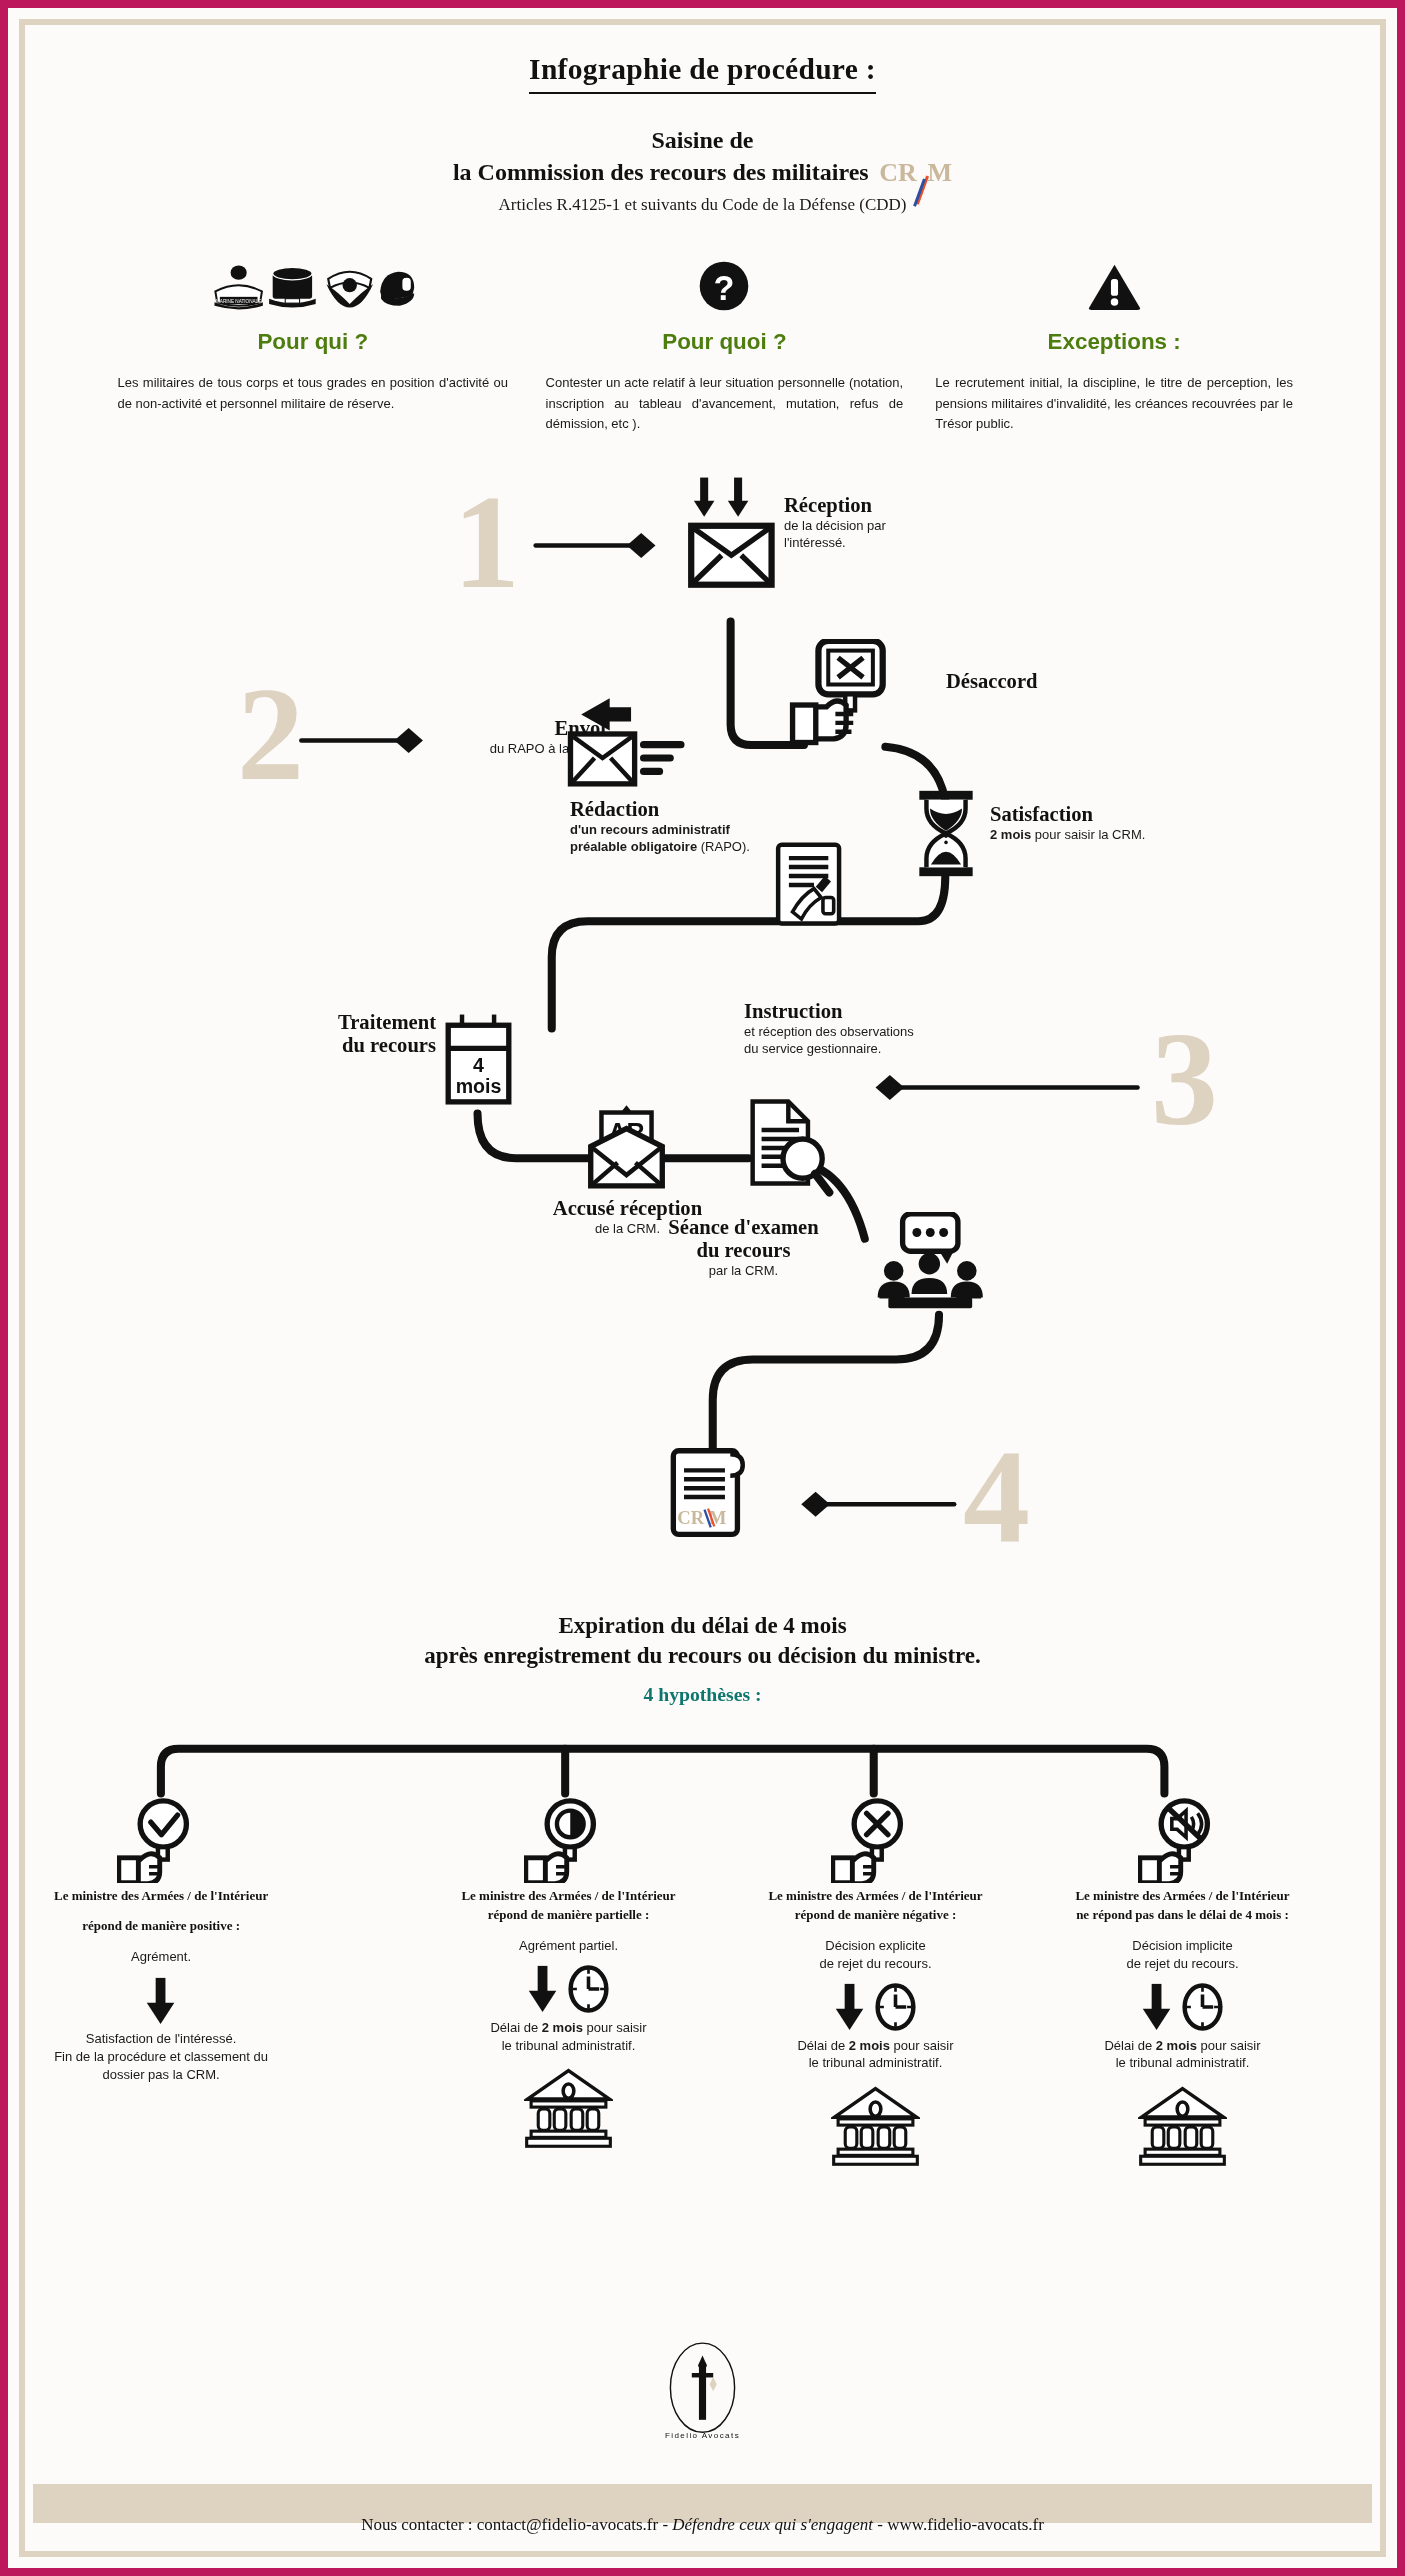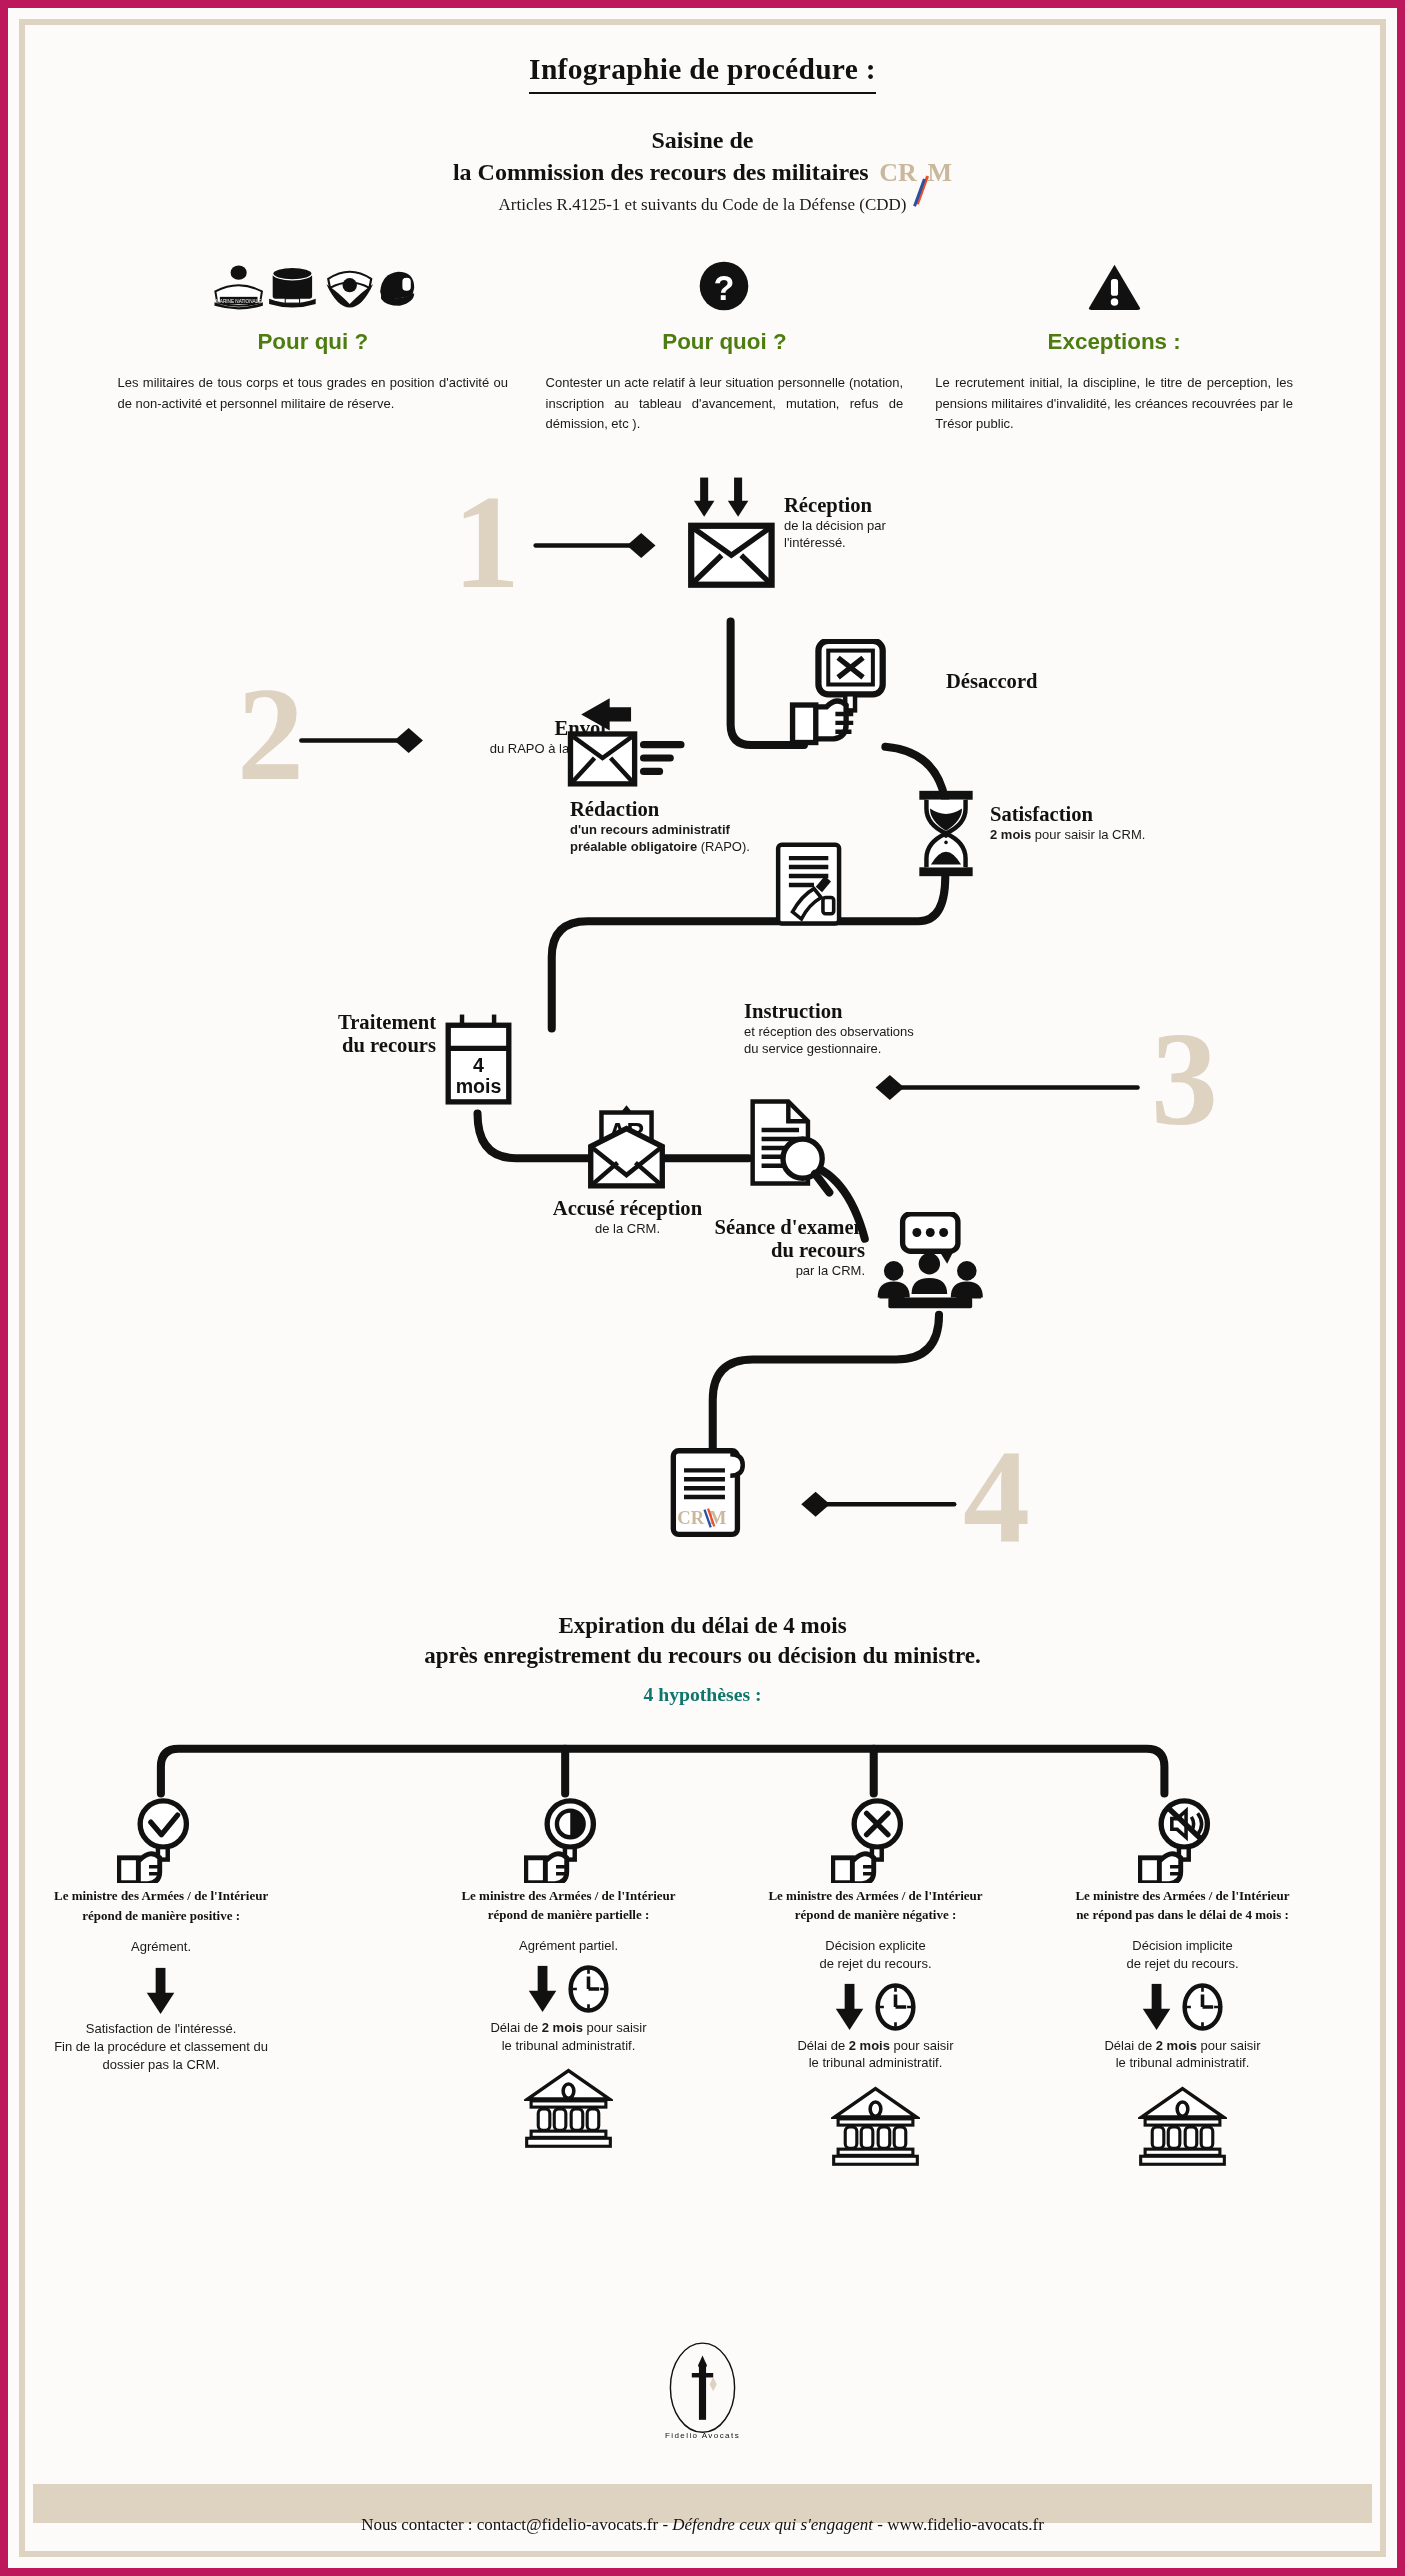--- a/index.html
+++ b/index.html
@@ -414,21 +414,21 @@
       <div style="position:absolute;left:707px;top:642px;">
         <svg width="102" height="107" viewBox="0 0 114 120">
           <path d="M14 4 L54 4 L76 26 L76 96 L14 96 Z" fill="#fff" stroke="#111" stroke-width="5"></path>
           <path d="M54 4 L54 26 L76 26" fill="none" stroke="#111" stroke-width="5"></path>
           <path d="M24 36 h42 M24 46 h42 M24 56 h42 M24 66 h42 M24 76 h30" stroke="#111" stroke-width="5" fill="none"></path>
           <circle cx="70" cy="68" r="22" fill="#fff" stroke="#111" stroke-width="6"></circle>
           <line x1="84" y1="85" x2="100" y2="106" stroke="#111" stroke-width="9" stroke-linecap="round"></line>
         </svg>
       </div>
 
-      <div class="lbl" style="left:537px;top:760px;width:295px;text-align:right;">
+      <div class="lbl" style="left:563px;top:760px;width:295px;text-align:center;">
         <div class="t">Séance d'examen</div>
         <div class="t">du recours</div>
         <div class="s">par la CRM.</div>
       </div>
       <div style="position:absolute;left:841px;top:756px;">
         <svg width="125" height="107" viewBox="0 0 140 120">
           <rect x="32" y="2" width="62" height="42" rx="9" fill="#fff" stroke="#111" stroke-width="6"></rect>
           <polygon points="72,42 90,42 82,58" fill="#111"></polygon>
           <g fill="#111">
             <circle cx="48" cy="23" r="5"></circle>
@@ -482,21 +482,21 @@
           <svg width="89" height="86" viewBox="0 0 100 96">
             <circle cx="52" cy="30" r="26" fill="#fff" stroke="#111" stroke-width="6"></circle>
             <path d="M38 28 L50 42 L68 20" fill="none" stroke="#111" stroke-width="6" stroke-linecap="round" stroke-linejoin="round"></path>
             <rect x="46" y="56" width="11" height="14" fill="#fff" stroke="#111" stroke-width="5"></rect>
             <path d="M26 70 q12 -12 22 -2 l0 16 q0 12 -13 13 l-18 0 l0 -27 z" fill="#fff" stroke="#111" stroke-width="5.5"></path>
             <rect x="2" y="68" width="22" height="28" fill="#fff" stroke="#111" stroke-width="5.5"></rect>
             <path d="M36 78 h14 M36 86 h14" stroke="#111" stroke-width="4" fill="none"></path>
           </svg>
         </div>
         <div class="btitle">Le ministre des Armées / de l'Intérieur</div>
-        <div class="btitle" style="margin-top:3px;">répond de manière positive :</div>
+        <div class="btitle" style="margin-top:13px;">répond de manière positive :</div>
         <div class="bdesc">Agrément.</div>
         <div class="arrowrow">
           <svg width="32" height="50" viewBox="0 0 36 56">
             <rect x="12" y="2" width="11" height="34" fill="#111"></rect>
             <polygon points="2,30 33,30 17.5,54" fill="#111"></polygon>
           </svg>
         </div>
         <div class="bdelay">Satisfaction de l'intéressé.</div>
         <div class="bdelay">Fin de la procédure et classement du</div>
         <div class="bdelay">dossier pas la CRM.</div>

